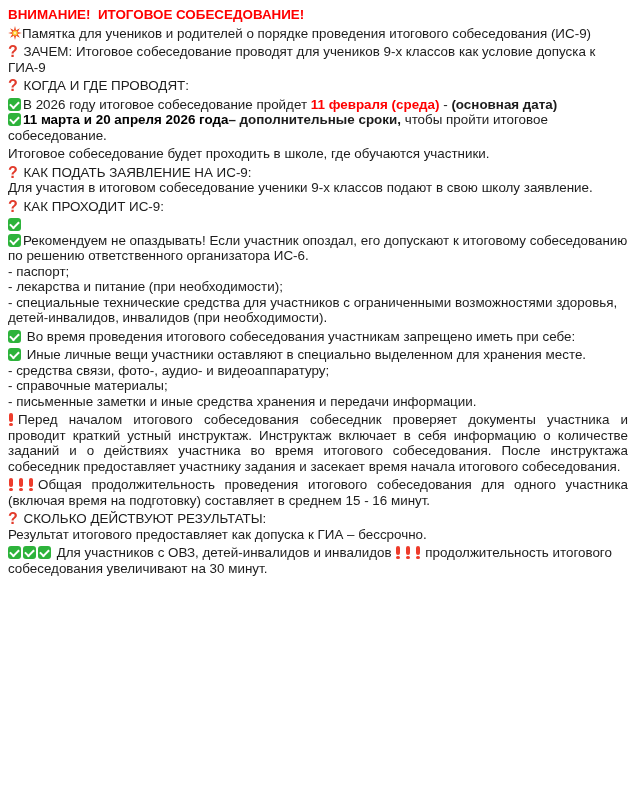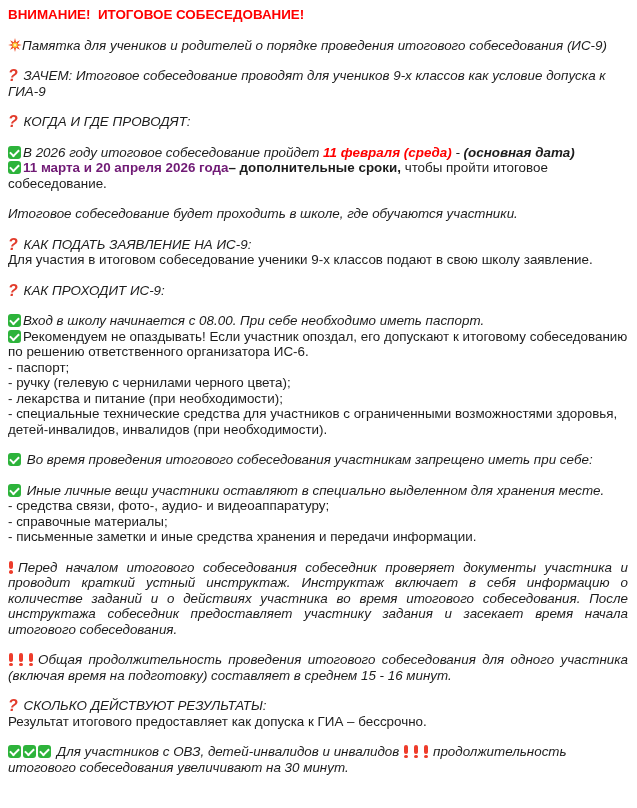--- a/index.html
+++ b/index.html
@@ -7,21 +7,21 @@
     width: 637px; height: 808px;
     background: #ffffff;
     font-family: "Liberation Sans", sans-serif;
     font-size: 13.4px;
     line-height: 15.5px;
     color: #1c1c1c;
     overflow: hidden;
   }
   .doc { padding: 7px 9px 0 8px; }
   .para { white-space: pre-wrap; }
-  .para.gap { margin-top: 15px; font-style: italic; }
+  .para.gap { margin-top: 3px; }
   .para.justify { text-align: justify; }
   .b { font-weight: bold; }
 
   .icon { display: inline-block; position: relative; }
   .icon-check {
     width: 13px; height: 13px;
     border-radius: 3px;
     margin-right: 2px;
     vertical-align: -2px;
   }
@@ -74,29 +74,28 @@
 <div class="doc">
     <div class="para"><span class="b" style="color: rgb(255, 0, 0);">ВНИМАНИЕ!  ИТОГОВОЕ СОБЕСЕДОВАНИЕ!</span></div>
     <div class="para gap"><span class="icon icon-burst"><svg width="14" height="14" viewBox="0 0 13 13">
           <polygon fill="#ee4b23" points="6.5,0.1 7.5,4.0 11.0,2.0 9.0,5.5 12.9,6.5 9.0,7.5 11.0,11.0 7.5,9.0 6.5,12.9 5.5,9.0 2.0,11.0 4.0,7.5 0.1,6.5 4.0,5.5 2.0,2.0 5.5,4.0"></polygon>
           <circle cx="6.5" cy="6.5" r="2.4" fill="#ffd23c"></circle>
           <circle cx="6.5" cy="6.5" r="1.0" fill="#fff6d8"></circle>
         </svg></span><span>Памятка для учеников и родителей о порядке проведения итогового собеседования (ИС-9)</span></div>
     <div class="para gap"><span class="icon icon-question" style="color: rgb(226, 59, 43);">?</span><span> ЗАЧЕМ: Итоговое собеседование проводят для учеников 9-х классов как условие допуска к ГИА-9</span></div>
     <div class="para gap"><span class="icon icon-question" style="color: rgb(226, 59, 43);">?</span><span> КОГДА И ГДЕ ПРОВОДЯТ:</span></div>
     <div class="para gap"><span class="icon icon-check" style="background: rgb(45, 179, 59);"></span><span>В 2026 году итоговое собеседование пройдет </span><span class="b" style="color: rgb(255, 0, 0);">11 февраля (среда)</span><span> - </span><span class="b">(основная дата)</span></div>
-    <div class="para"><span class="icon icon-check" style="background: rgb(45, 179, 59);"></span><span class="b" style="color: #701a75;">11 марта и 20 апреля 2026 года</span><span class="b">– дополнительные сроки,</span><span> чтобы пройти итоговое собеседование.</span></div>
+    <div class="para"><span class="icon icon-check" style="background: rgb(45, 179, 59);"></span><span class="b" style="color: #000000;">11 марта и 20 апреля 2026 года</span><span class="b">– дополнительные сроки,</span><span> чтобы пройти итоговое собеседование.</span></div>
     <div class="para gap"><span>Итоговое собеседование будет проходить в школе, где обучаются участники.</span></div>
     <div class="para gap"><span class="icon icon-question" style="color: rgb(226, 59, 43);">?</span><span> КАК ПОДАТЬ ЗАЯВЛЕНИЕ НА ИС-9:</span></div>
     <div class="para"><span>Для участия в итоговом собеседование ученики 9-х классов подают в свою школу заявление.</span></div>
     <div class="para gap"><span class="icon icon-question" style="color: rgb(226, 59, 43);">?</span><span> КАК ПРОХОДИТ ИС-9:</span></div>
-    <div class="para gap"><span class="icon icon-check" style="background: rgb(45, 179, 59);"></span><span>Вход в школу начинается с 08.00. При себе необходимо иметь паспорт.</span></div>
+    <div class="para gap"><span class="icon icon-check" style="background: rgb(45, 179, 59);"></span></div>
     <div class="para"><span class="icon icon-check" style="background: rgb(45, 179, 59);"></span><span>Рекомендуем не опаздывать! Если участник опоздал, его допускают к итоговому собеседованию по решению ответственного организатора ИС-6.</span></div>
     <div class="para"><span>- паспорт;</span></div>
-    <div class="para"><span>- ручку (гелевую с чернилами черного цвета);</span></div>
     <div class="para"><span>- лекарства и питание (при необходимости);</span></div>
     <div class="para"><span>- специальные технические средства для участников с ограниченными возможностями здоровья, детей-инвалидов, инвалидов (при необходимости).</span></div>
     <div class="para gap"><span class="icon icon-check" style="background: rgb(45, 179, 59);"></span><span> Во время проведения итогового собеседования участникам запрещено иметь при себе:</span></div>
     <div class="para gap"><span class="icon icon-check" style="background: rgb(45, 179, 59);"></span><span> Иные личные вещи участники оставляют в специально выделенном для хранения месте.</span></div>
     <div class="para"><span>- средства связи, фото-, аудио- и видеоаппаратуру;</span></div>
     <div class="para"><span>- справочные материалы;</span></div>
     <div class="para"><span>- письменные заметки и иные средства хранения и передачи информации.</span></div>
     <div class="para gap justify"><span class="icon icon-excl" style="color: rgb(238, 60, 43);"></span><span>Перед началом итогового собеседования собеседник проверяет документы участника и проводит краткий устный инструктаж. Инструктаж включает в себя информацию о количестве заданий и о действиях участника во время итогового собеседования. После инструктажа собеседник предоставляет участнику задания и засекает время начала итогового собеседования.</span></div>
     <div class="para gap justify"><span class="icon icon-excl" style="color: rgb(238, 60, 43);"></span><span class="icon icon-excl" style="color: rgb(238, 60, 43);"></span><span class="icon icon-excl" style="color: rgb(238, 60, 43);"></span><span>Общая продолжительность проведения итогового собеседования для одного участника (включая время на подготовку) составляет в среднем 15 - 16 минут.</span></div>
     <div class="para gap"><span class="icon icon-question" style="color: rgb(226, 59, 43);">?</span><span> СКОЛЬКО ДЕЙСТВУЮТ РЕЗУЛЬТАТЫ:</span></div>

